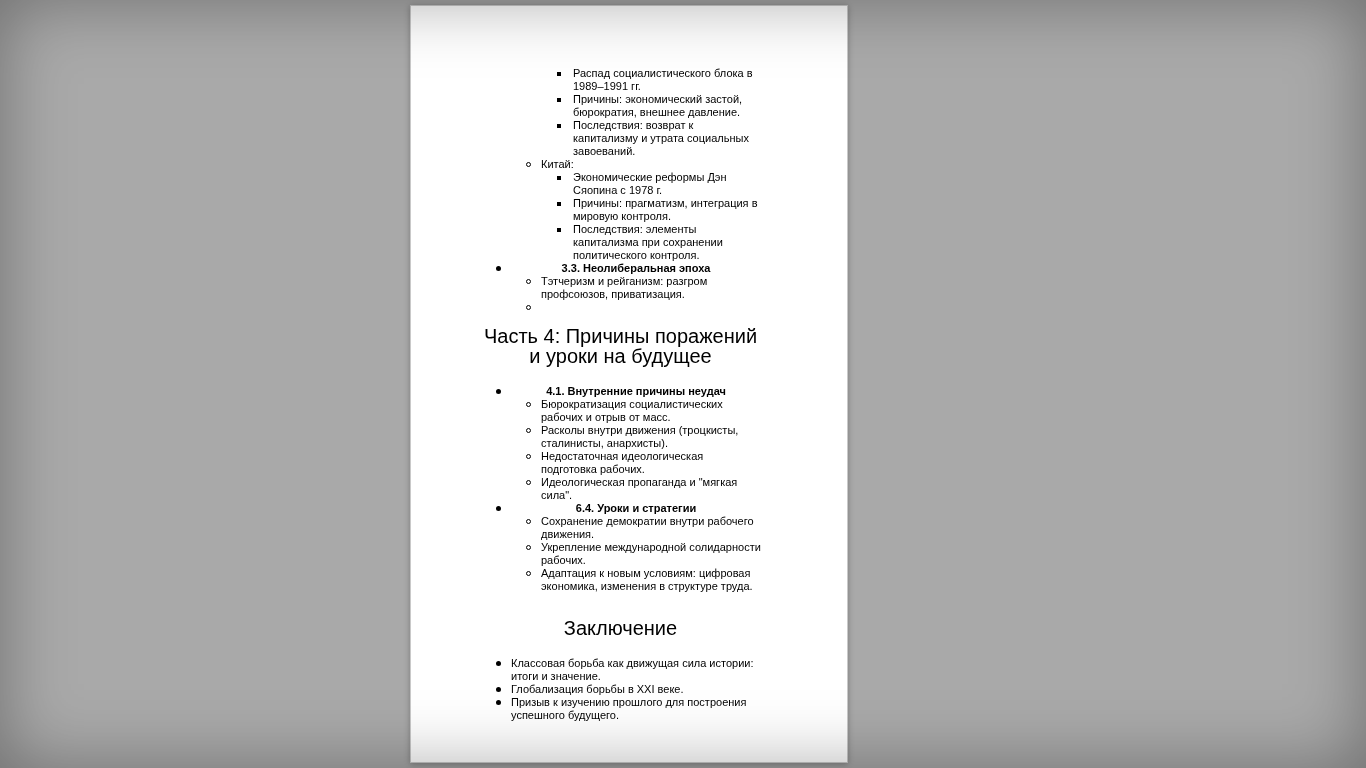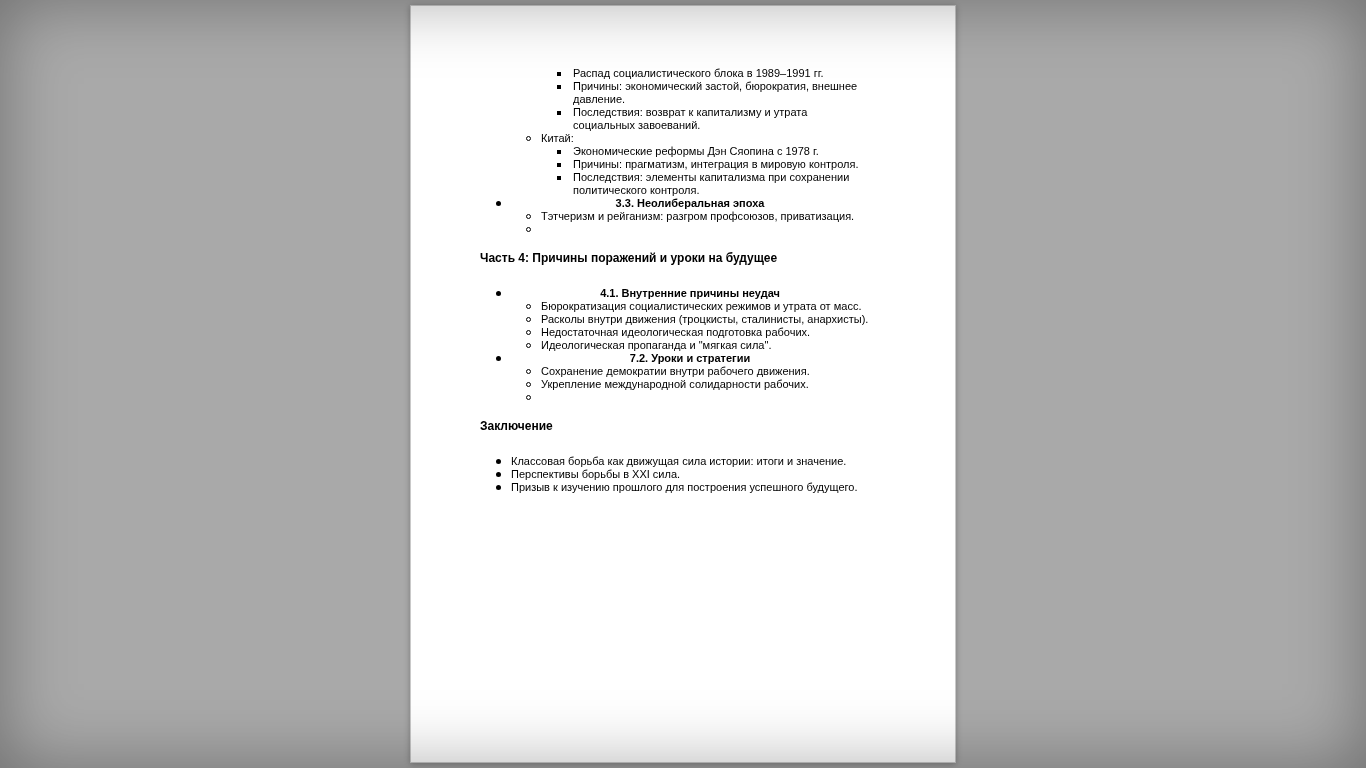--- a/index.html
+++ b/index.html
@@ -12,21 +12,21 @@
   }
   .vignette {
     position:absolute; inset:0;
     box-shadow: inset 0 0 70px rgba(0,0,0,0.35);
     pointer-events:none;
     z-index:5;
   }
   .page {
     position:absolute;
     left:410px; top:5px;
-    width:546px; height:758px;
+    width:438px; height:758px;
     background:#ffffff;
     border:1px solid #c9c9c9;
     box-shadow:0 1px 6px rgba(0,0,0,0.28);
   }
   .content {
     padding:61px 86px 0 69px;
     color:#000;
     font-size:11px;
     line-height:13px;
   }
@@ -36,24 +36,25 @@
   .l3 { padding-left:93px; }
   .bullet { position:absolute; width:4px; height:4px; top:4.5px; }
   .l1 .bullet { left:16px; }
   .l2 .bullet { left:46px; }
   .l3 .bullet { left:77px; }
   .disc   { background:#000; border-radius:50%; width:5px; height:5px; top:4px; }
   .circle { border:1px solid #000; border-radius:50%; width:5px; height:5px; top:4px; background:transparent; }
   .square { background:#000; }
   .bold { font-weight:bold;text-align:center; }
   .doc-heading {
-    font-size:12px;
+    font-size:20px;
     line-height:20px;
-    font-weight:bold;
+    font-weight:normal;
     margin:25px 0 19px 0;
+    text-align:center;
   }
 </style>
 </head>
 <body>
 
 <div class="vignette"></div>
 
 <div class="page">
   <div class="content">
 
@@ -67,32 +68,32 @@
       <div class="li l3"><span class="bullet square"></span><span>Последствия: элементы капитализма при сохранении политического контроля.</span></div>
       <div class="li l1 bold"><span class="bullet disc"></span><span>3.3. Неолиберальная эпоха</span></div>
       <div class="li l2"><span class="bullet circle"></span><span>Тэтчеризм и рейганизм: разгром профсоюзов, приватизация.</span></div>
       <div class="li l2"><span class="bullet circle"></span></div>
     </div>
 
     <div class="doc-heading">Часть 4: Причины поражений и уроки на будущее</div>
 
     <div>
       <div class="li l1 bold"><span class="bullet disc"></span><span>4.1. Внутренние причины неудач</span></div>
-      <div class="li l2"><span class="bullet circle"></span><span>Бюрократизация социалистических режимов и утрата от масс.</span></div>
+      <div class="li l2"><span class="bullet circle"></span><span>Бюрократизация социалистических рабочих и отрыв от масс.</span></div>
       <div class="li l2"><span class="bullet circle"></span><span>Расколы внутри движения (троцкисты, сталинисты, анархисты).</span></div>
       <div class="li l2"><span class="bullet circle"></span><span>Недостаточная идеологическая подготовка рабочих.</span></div>
       <div class="li l2"><span class="bullet circle"></span><span>Идеологическая пропаганда и "мягкая сила".</span></div>
-      <div class="li l1 bold"><span class="bullet disc"></span><span>7.2. Уроки и стратегии</span></div>
+      <div class="li l1 bold"><span class="bullet disc"></span><span>6.4. Уроки и стратегии</span></div>
       <div class="li l2"><span class="bullet circle"></span><span>Сохранение демократии внутри рабочего движения.</span></div>
       <div class="li l2"><span class="bullet circle"></span><span>Укрепление международной солидарности рабочих.</span></div>
-      <div class="li l2"><span class="bullet circle"></span></div>
+      <div class="li l2"><span class="bullet circle"></span><span>Адаптация к новым условиям: цифровая экономика, изменения в структуре труда.</span></div>
     </div>
 
     <div class="doc-heading">Заключение</div>
 
     <div>
       <div class="li l1"><span class="bullet disc"></span><span>Классовая борьба как движущая сила истории: итоги и значение.</span></div>
-      <div class="li l1"><span class="bullet disc"></span><span>Перспективы борьбы в XXI сила.</span></div>
+      <div class="li l1"><span class="bullet disc"></span><span>Глобализация борьбы в XXI веке.</span></div>
       <div class="li l1"><span class="bullet disc"></span><span>Призыв к изучению прошлого для построения успешного будущего.</span></div>
     </div>
 
   </div>
 </div>
 
 </body></html>

